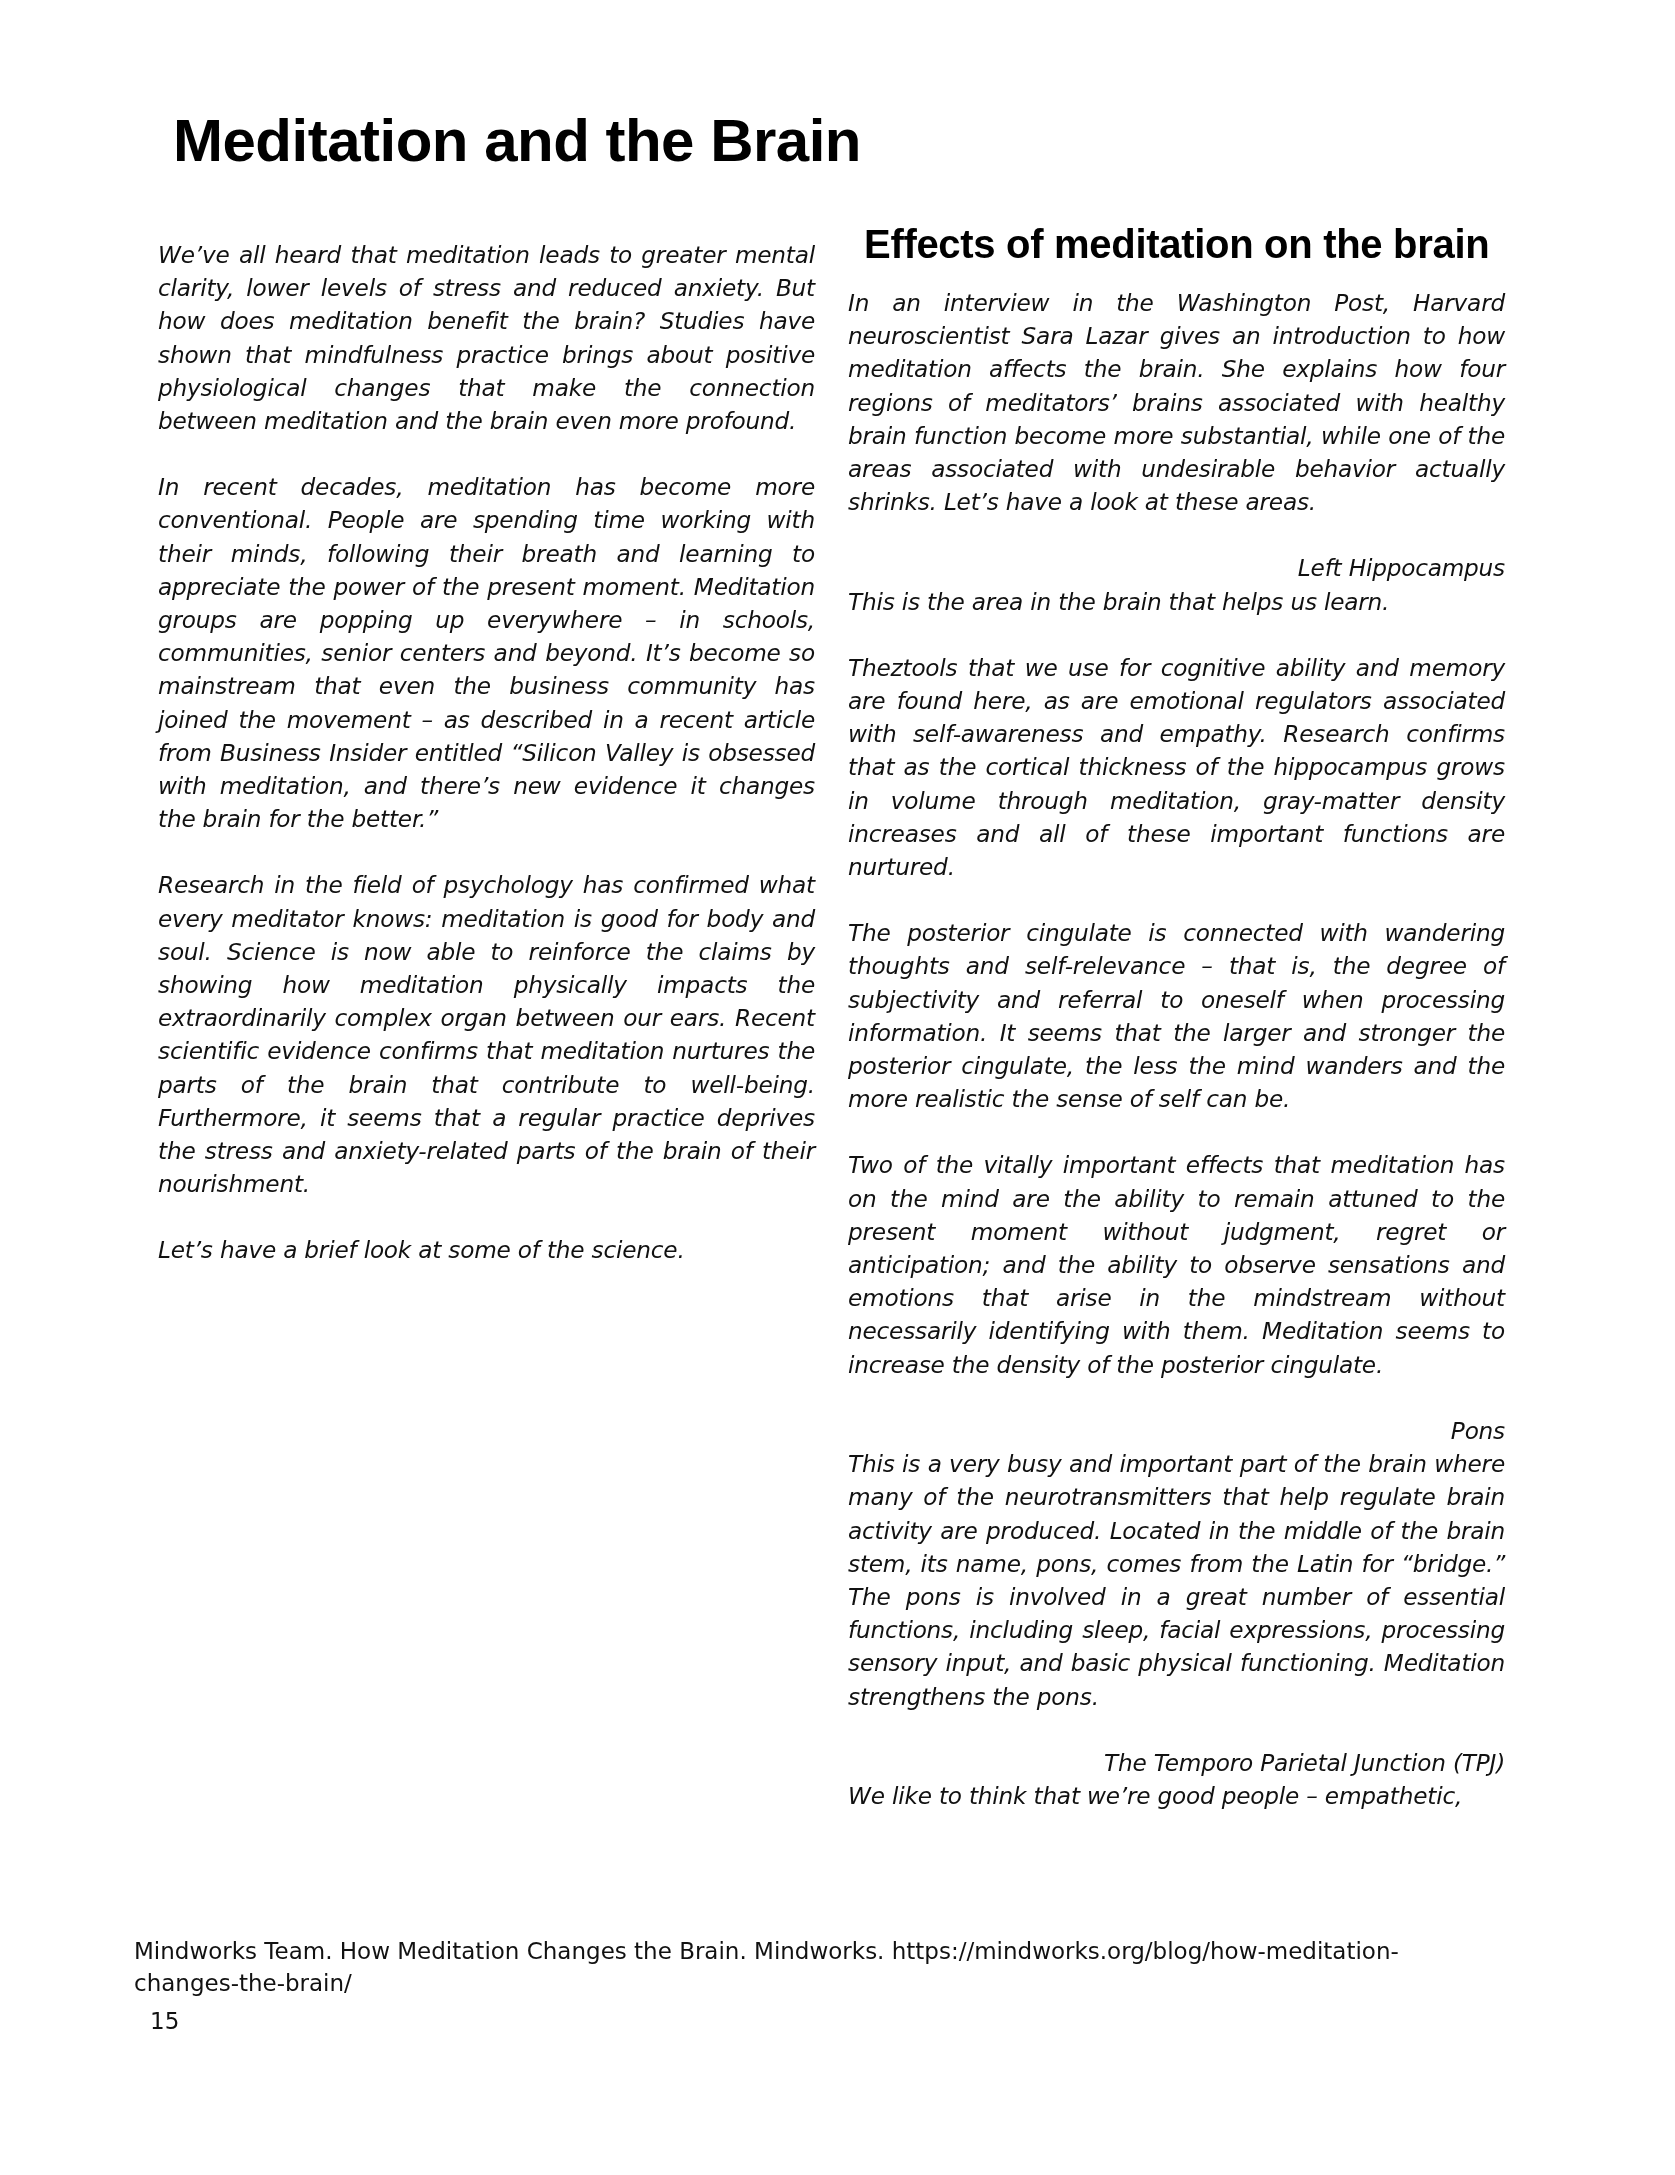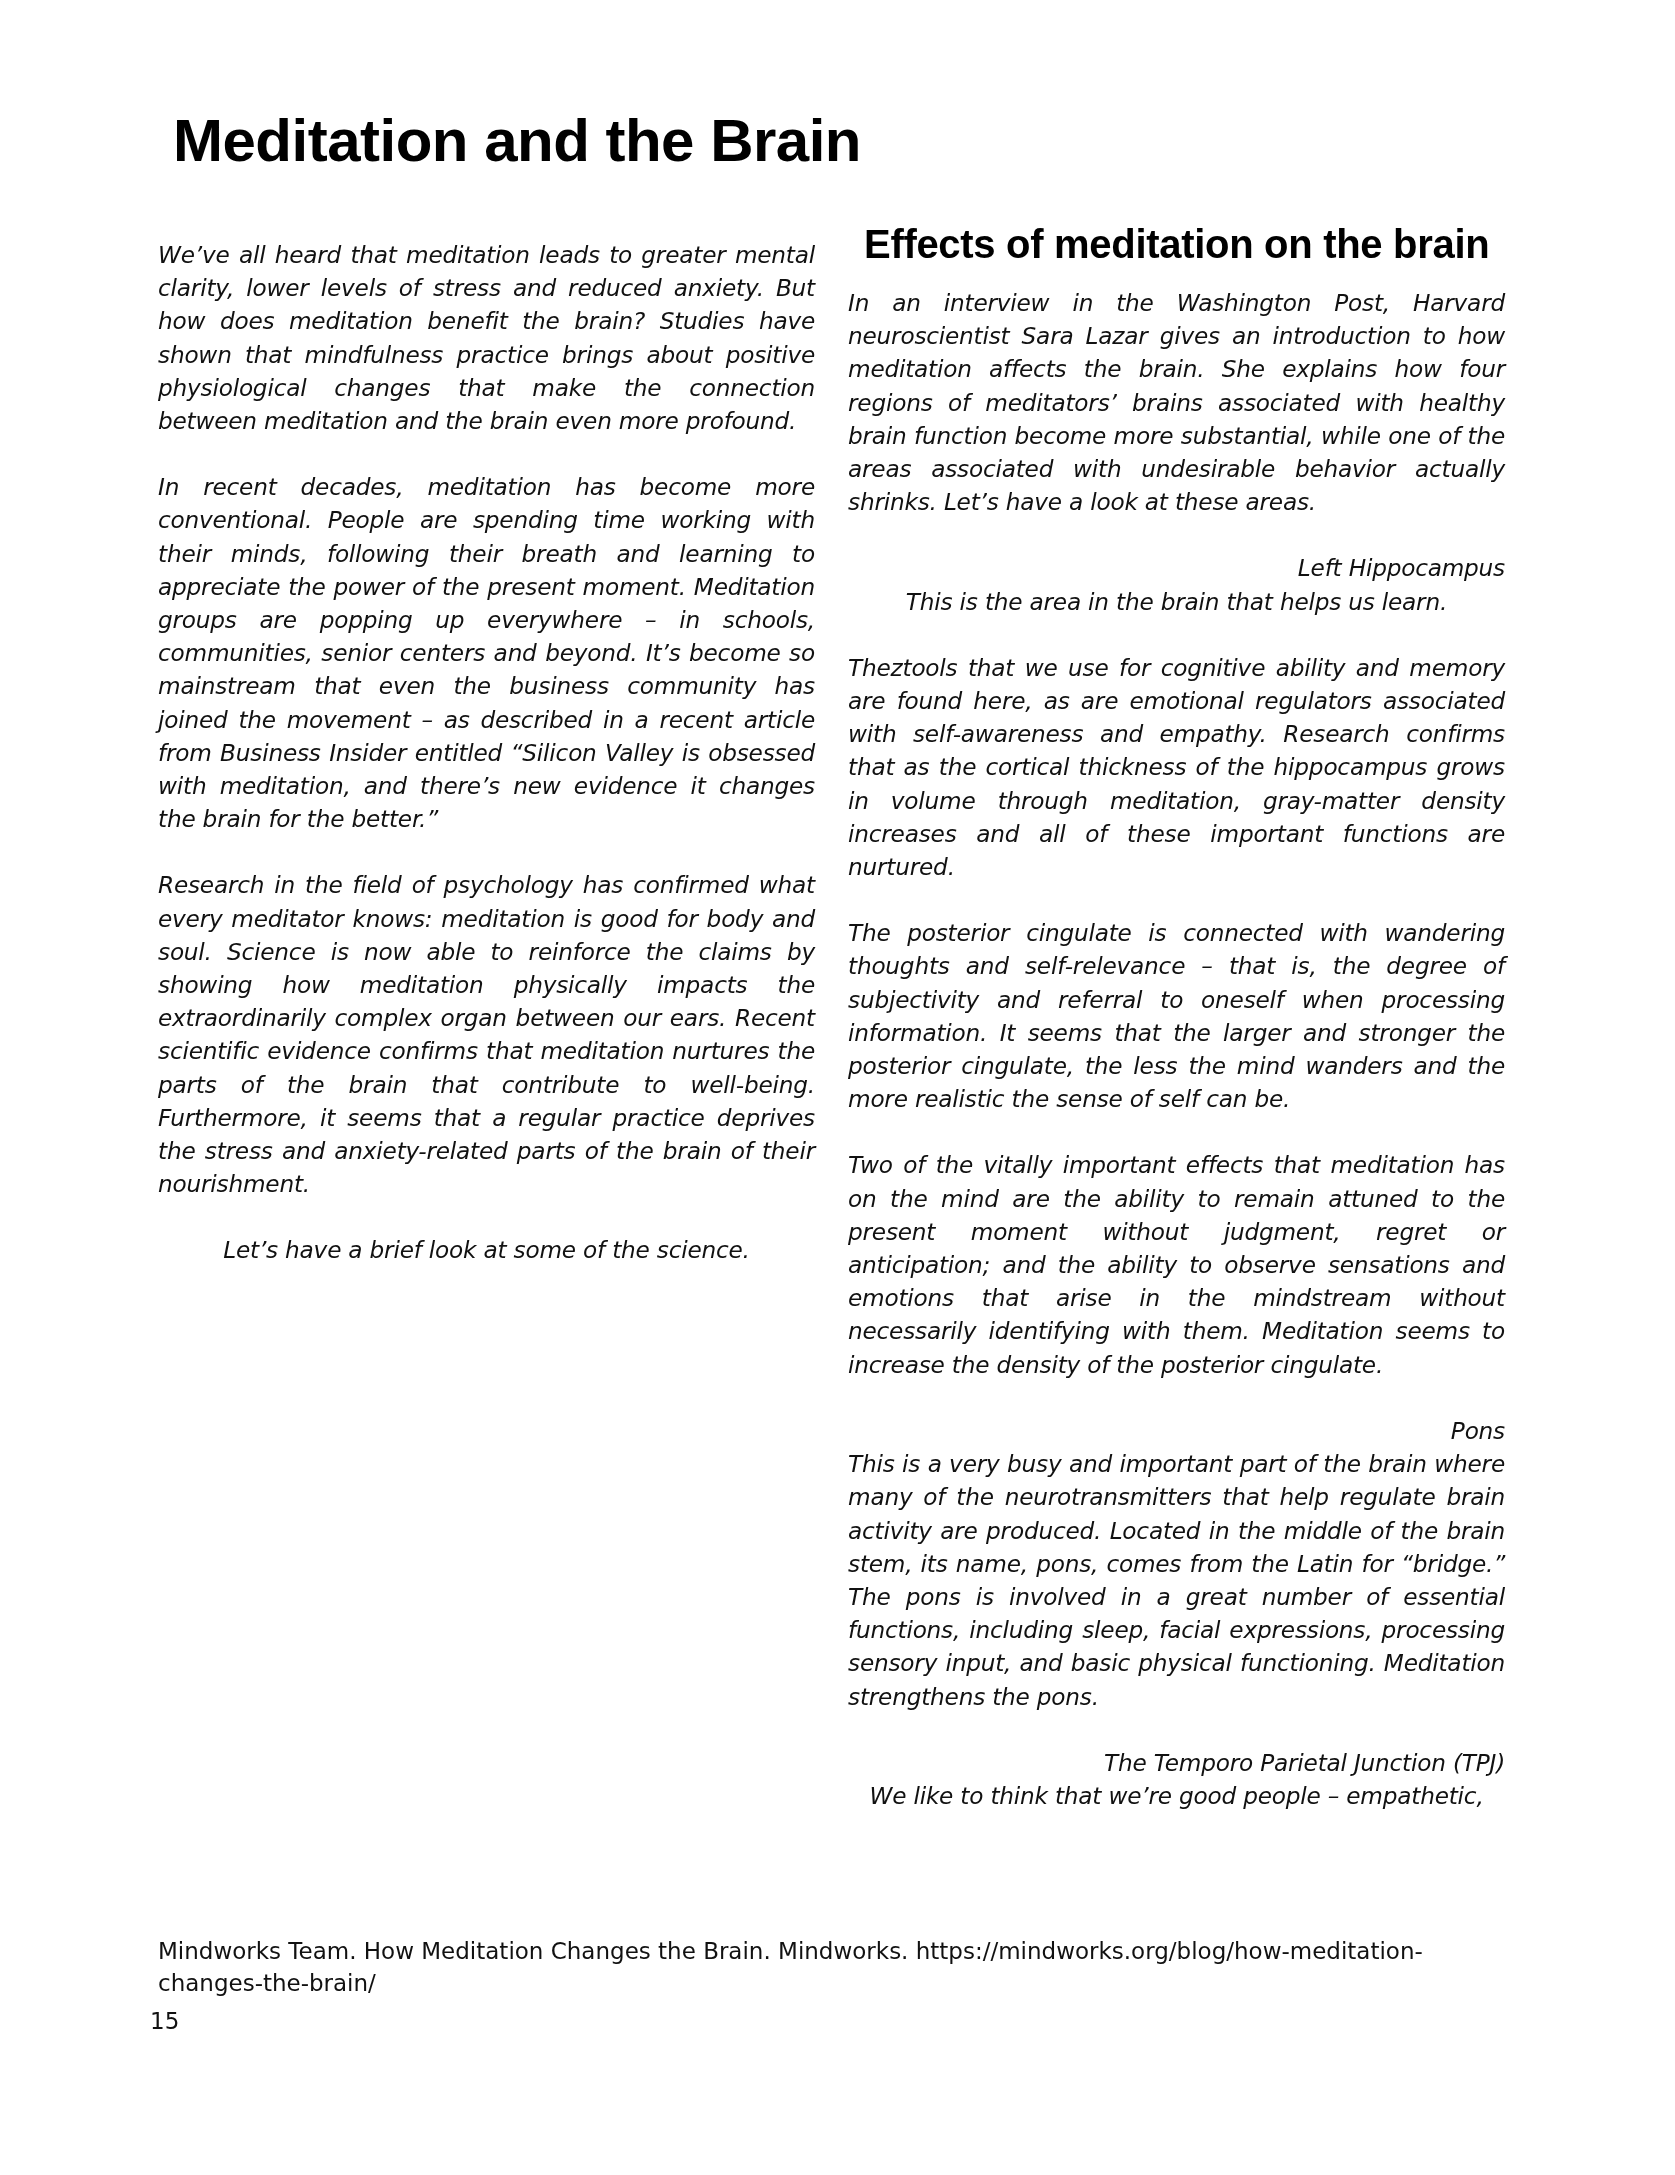--- a/index.html
+++ b/index.html
@@ -11,22 +11,22 @@
   .col { position: absolute; top: 0; width: 657px; }
   .col-left { left: 158px; top: 238px; }
   .col-right { left: 848px; top: 218px; }
   .col-heading { margin: 0 0 16px 16px; font-family: "Liberation Sans", sans-serif;
     font-weight: 700; font-size: 40px; line-height: 52px; color: #000; letter-spacing: -0.3px; }
   .para { margin: 0 0 33px 0; font-family: "DejaVu Sans", sans-serif; font-size: 23.2px;
     line-height: 33.2px; text-align: justify; font-weight: 400; letter-spacing: -0.2px; font-style: italic; }
   .sub { display: block; text-align: right; }
   .block { margin: 0 0 33px 0; }
   .block .para { margin: 0; }
-  .left-last { text-align: center; }
-  .footer { position: absolute; left: 158px; top: 1935px; width: 1300px;
+  .left-last { text-align: left; }
+  .footer { position: absolute; left: 134px; top: 1935px; width: 1300px;
     font-family: "DejaVu Sans", sans-serif; font-size: 23px; line-height: 32px; color: #111; }
   .page-num { position: absolute; left: 150px; top: 2005px; font-family: "DejaVu Sans", sans-serif;
     font-size: 23px; line-height: 32px; color: #111; text-align: center; }
 </style>
 </head>
 <body>
 
 <h1 class="page-title">Meditation and the Brain</h1>
 
 <div class="col col-left">

